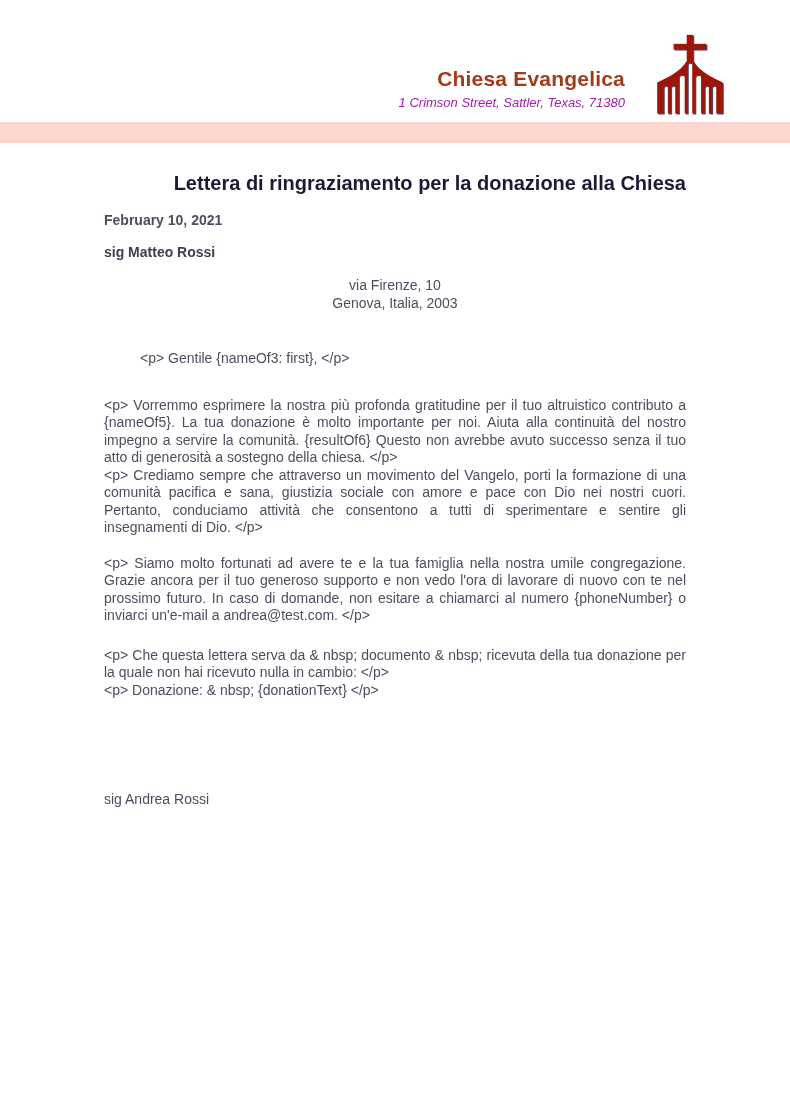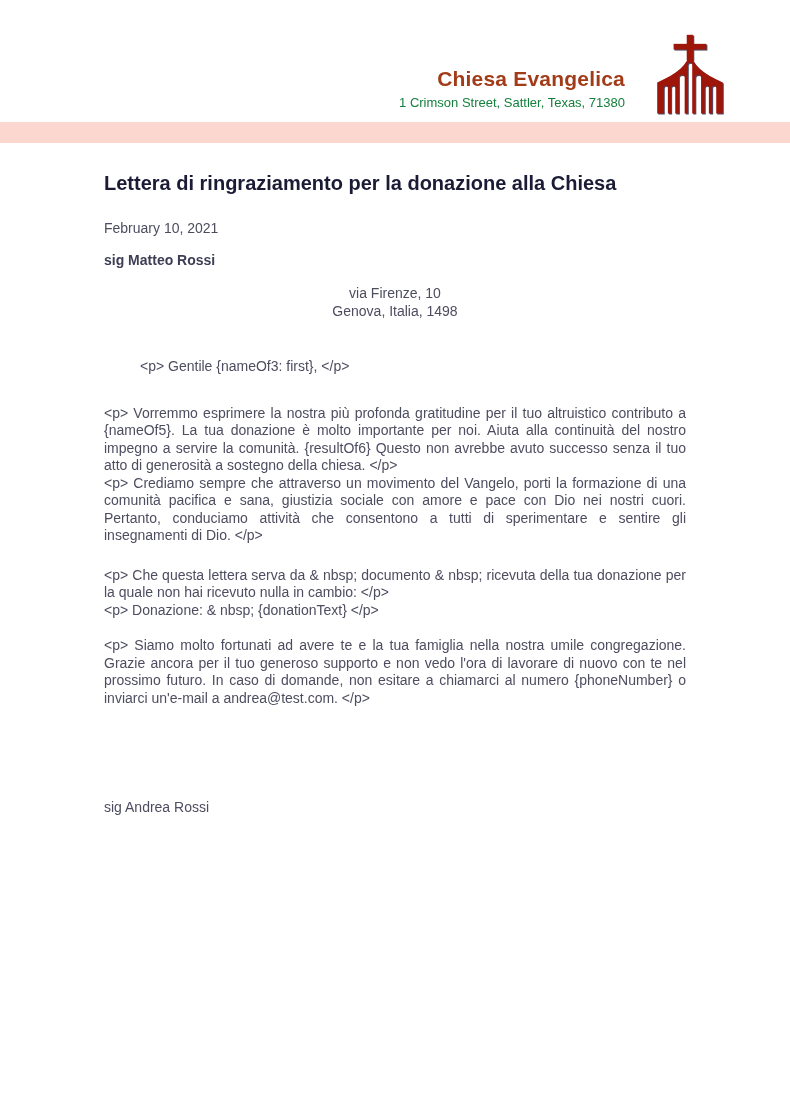--- a/index.html
+++ b/index.html
@@ -46,40 +46,40 @@
     line-height: 17.5px;
     color: #4d4d60;
   }
   .title {
     margin-top: 27px;
     font-size: 20px;
     line-height: 26px;
     font-weight: 700;
     color: #1b1b36;
   }
-  .date { margin-top: 24px; }
+  .date { margin-top: 16px; font-weight: bold; }
   .recipient-name { margin-top: 14px; font-weight: 700; color: #3d3d55; }
   .recipient-address { margin-top: 16px; text-align: center; }
   .salutation { margin-top: 38px; margin-left: 36px; }
   .block { margin-top: 29px; text-align: justify; }
   .block p { margin: 0; }
   .block-2 { margin-top: 22px; }
   .block-3 { margin-top: 18px; }
   .signature { margin-top: 92px; }
 </style>
 </head>
 <body>
 
 <div class="page">
 
   <header class="header">
     <div class="header-inner">
       <div class="org">
         <div class="org-name" style="color: rgb(162, 59, 23);">Chiesa Evangelica</div>
-        <div class="org-address" style="color: #15803d;">1 Crimson Street, Sattler, Texas, 71380</div>
+        <div class="org-address" style="color: #a21caf; font-style: italic;">1 Crimson Street, Sattler, Texas, 71380</div>
       </div>
       <div class="logo">
         <svg viewBox="0 0 90 100" xmlns="http://www.w3.org/2000/svg" aria-hidden="true">
           <g fill="#9e150a">
             <rect x="41" y="1" width="8" height="31"></rect>
             <rect x="25" y="12" width="40" height="7"></rect>
             <path fill-rule="evenodd" d="
               M45,23 C42,37 30,49 5,59 L5,97 L85,97 L85,59 C60,49 48,37 45,23 Z
               M13,97 L13,65.5 Q13,63 15.5,63 Q18,63 18,65.5 L18,97 Z
               M22,97 L22,65.5 Q22,63 24.5,63 Q27,63 27,65.5 L27,97 Z
@@ -90,43 +90,43 @@
               M72,97 L72,65.5 Q72,63 74.5,63 Q77,63 77,65.5 L77,97 Z
             "></path>
           </g>
         </svg>
       </div>
     </div>
     <div class="band" style="background: rgb(251, 215, 208);"></div>
   </header>
 
   <main class="letter" style="color: rgb(77, 77, 96);">
-    <h1 class="title" style="color: rgb(27, 27, 54);">Lettera di ringraziamento per la donazione alla Chiesa</h1>
+    <h1 class="title" style="color: rgb(27, 27, 54); text-align: right;">Lettera di ringraziamento per la donazione alla Chiesa</h1>
 
     <div class="date">February 10, 2021</div>
 
     <div class="recipient-name">sig Matteo Rossi</div>
 
     <div class="recipient-address">
       <div>via Firenze, 10</div>
-      <div>Genova, Italia, 1498</div>
+      <div>Genova, Italia, 2003</div>
     </div>
 
     <p class="salutation">&lt;p&gt; Gentile {nameOf3: first}, &lt;/p&gt;</p>
 
     <div class="block block-1">
       <p>&lt;p&gt; Vorremmo esprimere la nostra più profonda gratitudine per il tuo altruistico contributo a {nameOf5}. La tua donazione è molto importante per noi. Aiuta alla continuità del nostro impegno a servire la comunità. {resultOf6} Questo non avrebbe avuto successo senza il tuo atto di generosità a sostegno della chiesa. &lt;/p&gt;</p>
       <p>&lt;p&gt; Crediamo sempre che attraverso un movimento del Vangelo, porti la formazione di una comunità pacifica e sana, giustizia sociale con amore e pace con Dio nei nostri cuori. Pertanto, conduciamo attività che consentono a tutti di sperimentare e sentire gli insegnamenti di Dio. &lt;/p&gt;</p>
     </div>
 
+    <div class="block block-3">
+      <p>&lt;p&gt; Siamo molto fortunati ad avere te e la tua famiglia nella nostra umile congregazione. Grazie ancora per il tuo generoso supporto e non vedo l'ora di lavorare di nuovo con te nel prossimo futuro. In caso di domande, non esitare a chiamarci al numero {phoneNumber} o inviarci un'e-mail a andrea@test.com. &lt;/p&gt;</p>
+    </div>
+
     <div class="block block-2">
       <p>&lt;p&gt; Che questa lettera serva da &amp; nbsp; documento &amp; nbsp; ricevuta della tua donazione per la quale non hai ricevuto nulla in cambio: &lt;/p&gt;</p>
       <p>&lt;p&gt; Donazione: &amp; nbsp; {donationText} &lt;/p&gt;</p>
-    </div>
-
-    <div class="block block-3">
-      <p>&lt;p&gt; Siamo molto fortunati ad avere te e la tua famiglia nella nostra umile congregazione. Grazie ancora per il tuo generoso supporto e non vedo l'ora di lavorare di nuovo con te nel prossimo futuro. In caso di domande, non esitare a chiamarci al numero {phoneNumber} o inviarci un'e-mail a andrea@test.com. &lt;/p&gt;</p>
     </div>
 
     <div class="signature">sig Andrea Rossi</div>
   </main>
 
 </div>
 
 </body></html>

